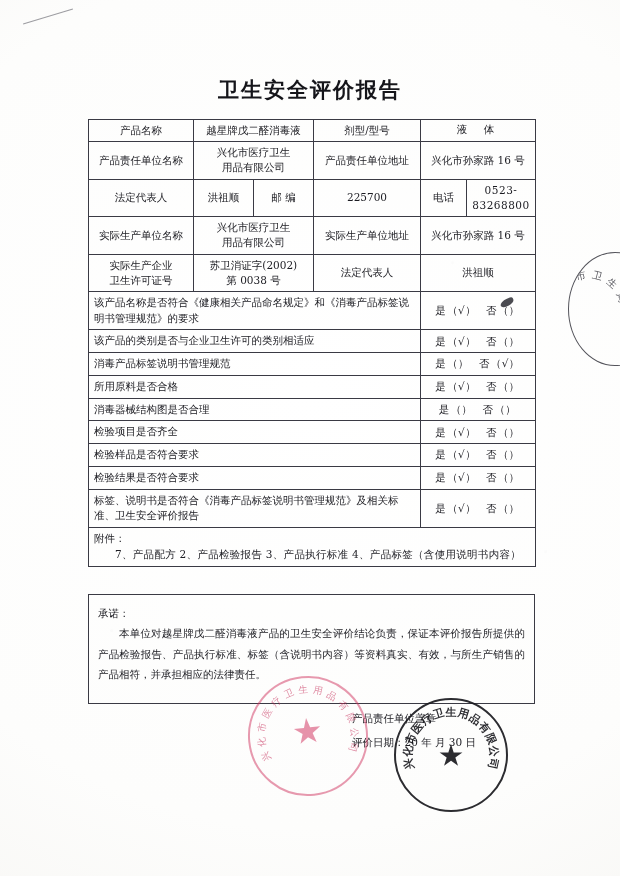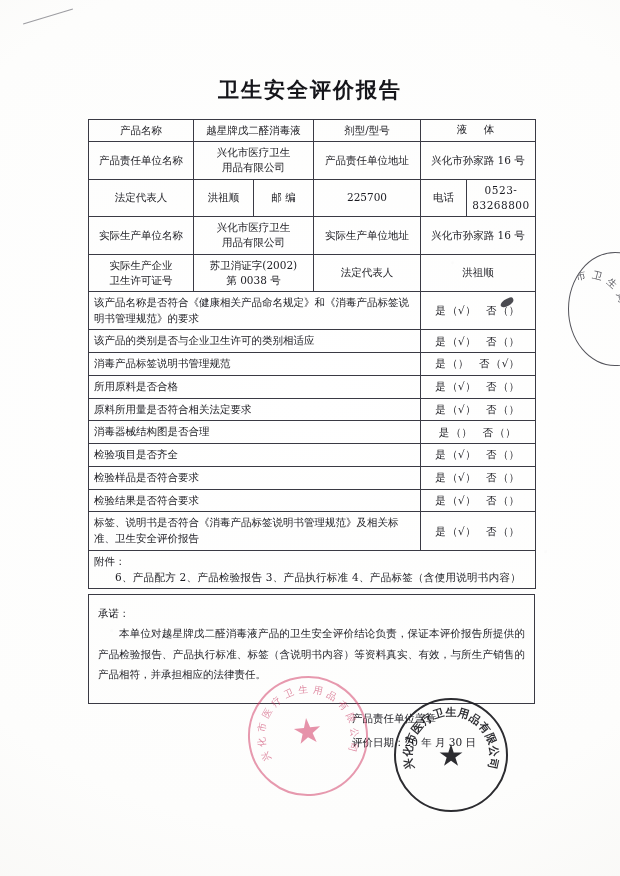--- a/index.html
+++ b/index.html
@@ -297,26 +297,20 @@
       </td>
     </tr>
 
     <tr>
       <td class="q-text" colspan="4">所用原料是否合格</td>
       <td class="q-ans" colspan="2">
         <span>是</span><span class="box">（<span>√</span>）</span><span class="gap"></span><span>否</span><span class="box">（<span></span>）</span>
       </td>
     </tr>
 
-    <tr>
-      <td class="q-text" colspan="4">原料所用量是否符合相关法定要求</td>
-      <td class="q-ans" colspan="2">
-        <span>是</span><span class="box">（<span>√</span>）</span><span class="gap"></span><span>否</span><span class="box">（<span></span>）</span>
-      </td>
-    </tr>
 
     <tr>
       <td class="q-text" colspan="4">消毒器械结构图是否合理</td>
       <td class="q-ans" colspan="2">
         <span>是</span><span class="box">（<span></span>）</span><span class="gap"></span><span>否</span><span class="box">（<span></span>）</span>
       </td>
     </tr>
 
     <tr>
       <td class="q-text" colspan="4">检验项目是否齐全</td>
@@ -343,21 +337,21 @@
       <td class="q-text" colspan="4" style="height:28px">标签、说明书是否符合《消毒产品标签说明书管理规范》及相关标准、卫生安全评价报告</td>
       <td class="q-ans" colspan="2">
         <span>是</span><span class="box">（<span>√</span>）</span><span class="gap"></span><span>否</span><span class="box">（<span></span>）</span>
       </td>
     </tr>
 
 
     <tr>
       <td class="q-text" colspan="6" style="height:28px">
         <span class="attach-line1">附件：</span>
-        <span class="attach-line2">6、产品配方 2、产品检验报告 3、产品执行标准 4、产品标签（含使用说明书内容）</span>
+        <span class="attach-line2">7、产品配方 2、产品检验报告 3、产品执行标准 4、产品标签（含使用说明书内容）</span>
       </td>
     </tr>
 
   </tbody>
 </table>
 
 <div id="commitment-box">
   <span class="c-head">承诺：</span>
   <span class="c-para">本单位对越星牌戊二醛消毒液产品的卫生安全评价结论负责，保证本评价报告所提供的产品检验报告、产品执行标准、标签（含说明书内容）等资料真实、有效，与所生产销售的产品相符，并承担相应的法律责任。</span>
 </div>

